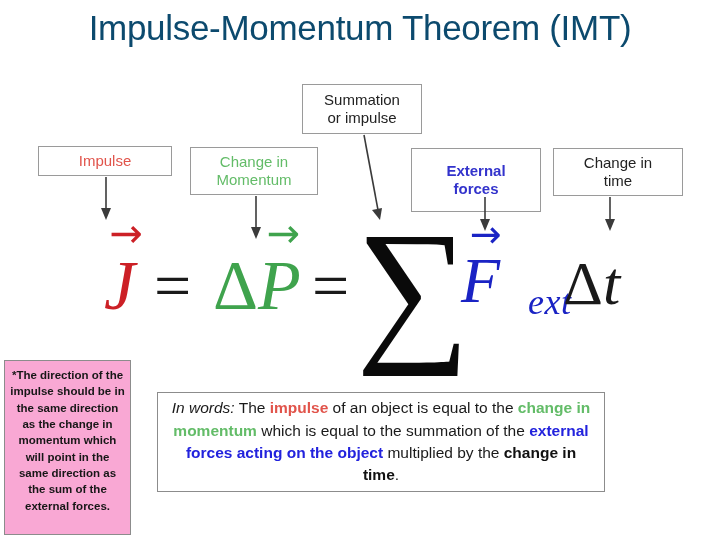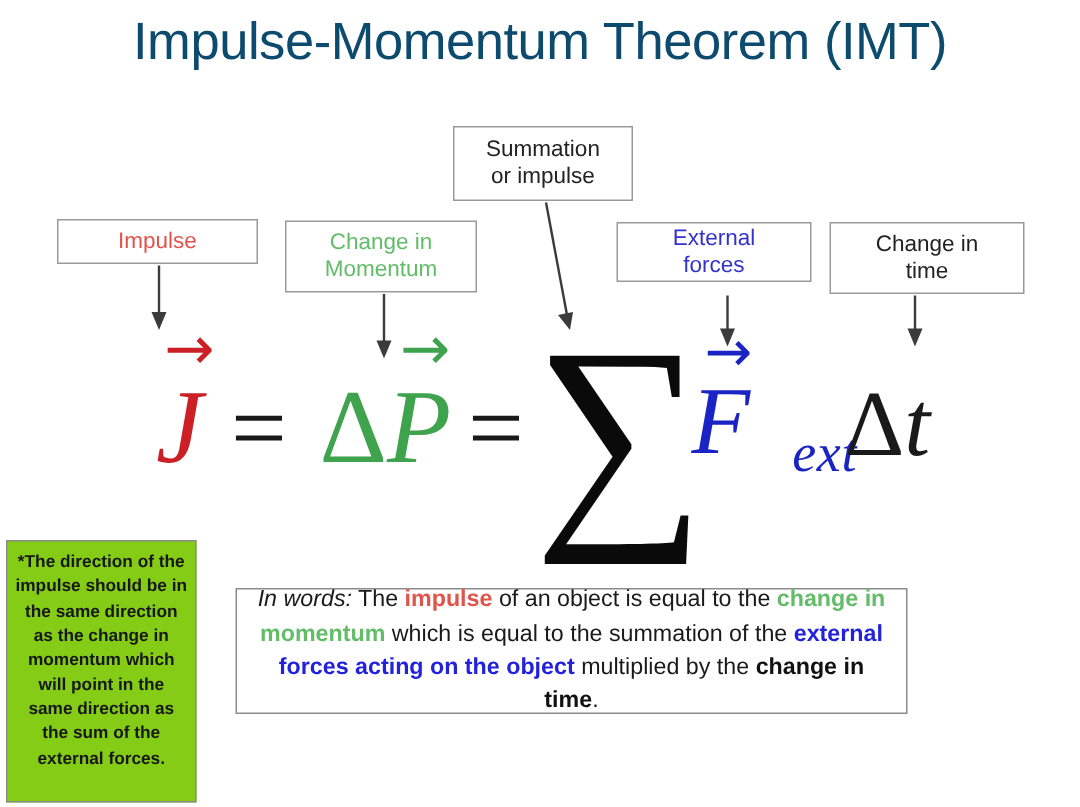--- a/index.html
+++ b/index.html
@@ -46,21 +46,21 @@
     font-family: "Liberation Sans", sans-serif;
   }
   .label-box.red   { color: #e1544b; }
   .label-box.green { color: #63bc68; }
   .label-box.blue  { color: #3333cc; }
   .label-box.black { color: #222222; }
 
   #box-impulse    { left: 38px;  top: 146px; width: 134px; height: 30px; }
   #box-change-mom { left: 190px; top: 147px; width: 128px; height: 48px; }
   #box-summation  { left: 302px; top: 84px;  width: 120px; height: 50px; }
-  #box-ext-forces { left: 411px; top: 148px; width: 130px; height: 40px; }
+  #box-ext-forces { left: 411px; top: 148px; width: 130px; height: 64px; font-weight: bold; }
   #box-change-t   { left: 553px; top: 148px; width: 130px; height: 48px; }
 
   
   .arrow-svg {
     position: absolute;
     overflow: visible;
   }
   .arrow-line {
     stroke: #3b3b3b;
     stroke-width: 1.6;
@@ -182,37 +182,37 @@
 
   
   #footnote-box {
     position: absolute;
     left: 4px;
     top: 360px;
     width: 127px;
     height: 175px;
     box-sizing: border-box;
     border: 1px solid #8c8c8c;
-    background: #84cc16;
+    background: #f9a8d4;
     padding: 6px 5px;
     font-size: 11.5px;
     line-height: 1.42;
     text-align: center;
     color: #171717;
     font-family: "Liberation Sans", sans-serif;
     font-weight: 600;
   }
 
   
   #inwords-box {
     position: absolute;
     left: 157px;
     top: 392px;
     width: 448px;
-    height: 84px;
+    height: 100px;
     box-sizing: border-box;
     border: 1px solid #8c8c8c;
     background: #ffffff;
     display: flex;
     align-items: center;
     justify-content: flex-start;
     padding: 4px 10px;
   }
   #inwords-text {
     font-size: 15.5px;

